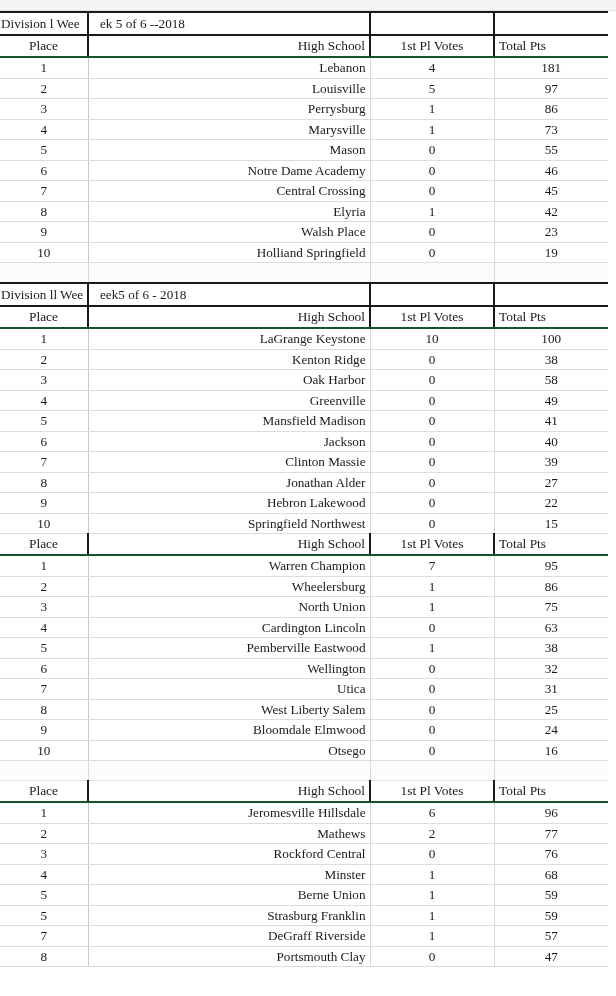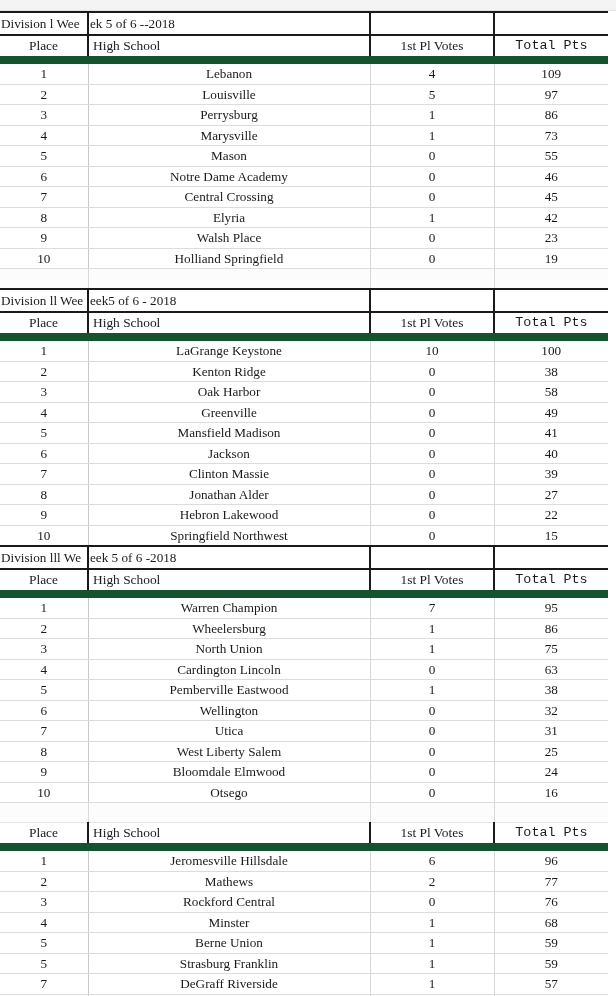--- a/index.html
+++ b/index.html
@@ -69,61 +69,61 @@
     border-right: 2px solid #1a1a1a;
     text-align: left;
     position: relative;
     overflow: hidden;
     padding-left: 1px;
   }
   tr.title-row td.t-school {
     border-left: none;
     border-right: 2px solid #1a1a1a;
     text-align: left;
-    padding-left: 1px;
+    padding-left: 11px;
   }
   tr.title-row td.t-votes {
     border-right: 2px solid #1a1a1a;
     border-left: none;
   }
   tr.title-row td.t-points {
     border-left: none;
     border-right: none;
   }
 
   
   .title-clip {
     display: block;
     white-space: nowrap;
     overflow: hidden;
   }
 
   
   tr.head-row td {
     border-top: none;
-    border-bottom: 8px solid #14532d;
+    border-bottom: 2px solid #14532d;
     border-left: 2px solid #1a1a1a;
     border-right: 2px solid #1a1a1a;
     height: 20px;
     line-height: 20px;
     font-size: 13.4px;
   }
   tr.head-row td.h-place  { text-align: center; border-left: none; }
-  tr.head-row td.h-school { text-align: left; padding-left: 4px; }
+  tr.head-row td.h-school { text-align: right; padding-left: 4px; }
   tr.head-row td.h-votes  { text-align: center; }
-  tr.head-row td.h-points { text-align: center; border-right: none; font-family: Liberation Mono, monospace; }
+  tr.head-row td.h-points { border-right: none; }
 
   
   tr.data-row td.d-place {
     text-align: center;
     border-left: none;
     border-right: 1px solid #c9c9c9;
   }
   tr.data-row td.d-school {
-    text-align: center;
+    text-align: right;
     padding-left: 4px;
     border-right: 1px solid #d8d8d8;
   }
   tr.data-row td.d-votes {
     text-align: center;
     border-left: 1px solid #d8d8d8;
     border-right: 1px solid #d8d8d8;
   }
   tr.data-row td.d-points {
     text-align: center;
@@ -164,21 +164,21 @@
         <tr class="head-row">
           <td class="h-place">Place</td>
           <td class="h-school">High School</td>
           <td class="h-votes">1st Pl Votes</td>
           <td class="h-points">Total Pts</td>
         </tr>
         <tr class="data-row">
           <td class="d-place">1</td>
           <td class="d-school">Lebanon</td>
           <td class="d-votes">4</td>
-          <td class="d-points">109</td>
+          <td class="d-points">181</td>
         </tr>
         <tr class="data-row">
           <td class="d-place">2</td>
           <td class="d-school">Louisville</td>
           <td class="d-votes">5</td>
           <td class="d-points">97</td>
         </tr>
         <tr class="data-row">
           <td class="d-place">3</td>
           <td class="d-school">Perrysburg</td>
@@ -300,28 +300,20 @@
           <td class="d-school">Hebron Lakewood</td>
           <td class="d-votes">0</td>
           <td class="d-points">22</td>
         </tr>
         <tr class="data-row">
           <td class="d-place">10</td>
           <td class="d-school">Springfield Northwest</td>
           <td class="d-votes">0</td>
           <td class="d-points">15</td>
         </tr>
-        <tr class="title-row">
-          <td class="t-place">
-            <span class="title-clip">Division lll  We</span>
-          </td>
-          <td class="t-school">eek 5 of 6 -2018</td>
-          <td class="t-votes"></td>
-          <td class="t-points"></td>
-        </tr>
         <tr class="head-row">
           <td class="h-place">Place</td>
           <td class="h-school">High School</td>
           <td class="h-votes">1st Pl Votes</td>
           <td class="h-points">Total Pts</td>
         </tr>
         <tr class="data-row">
           <td class="d-place">1</td>
           <td class="d-school">Warren Champion</td>
           <td class="d-votes">7</td>

